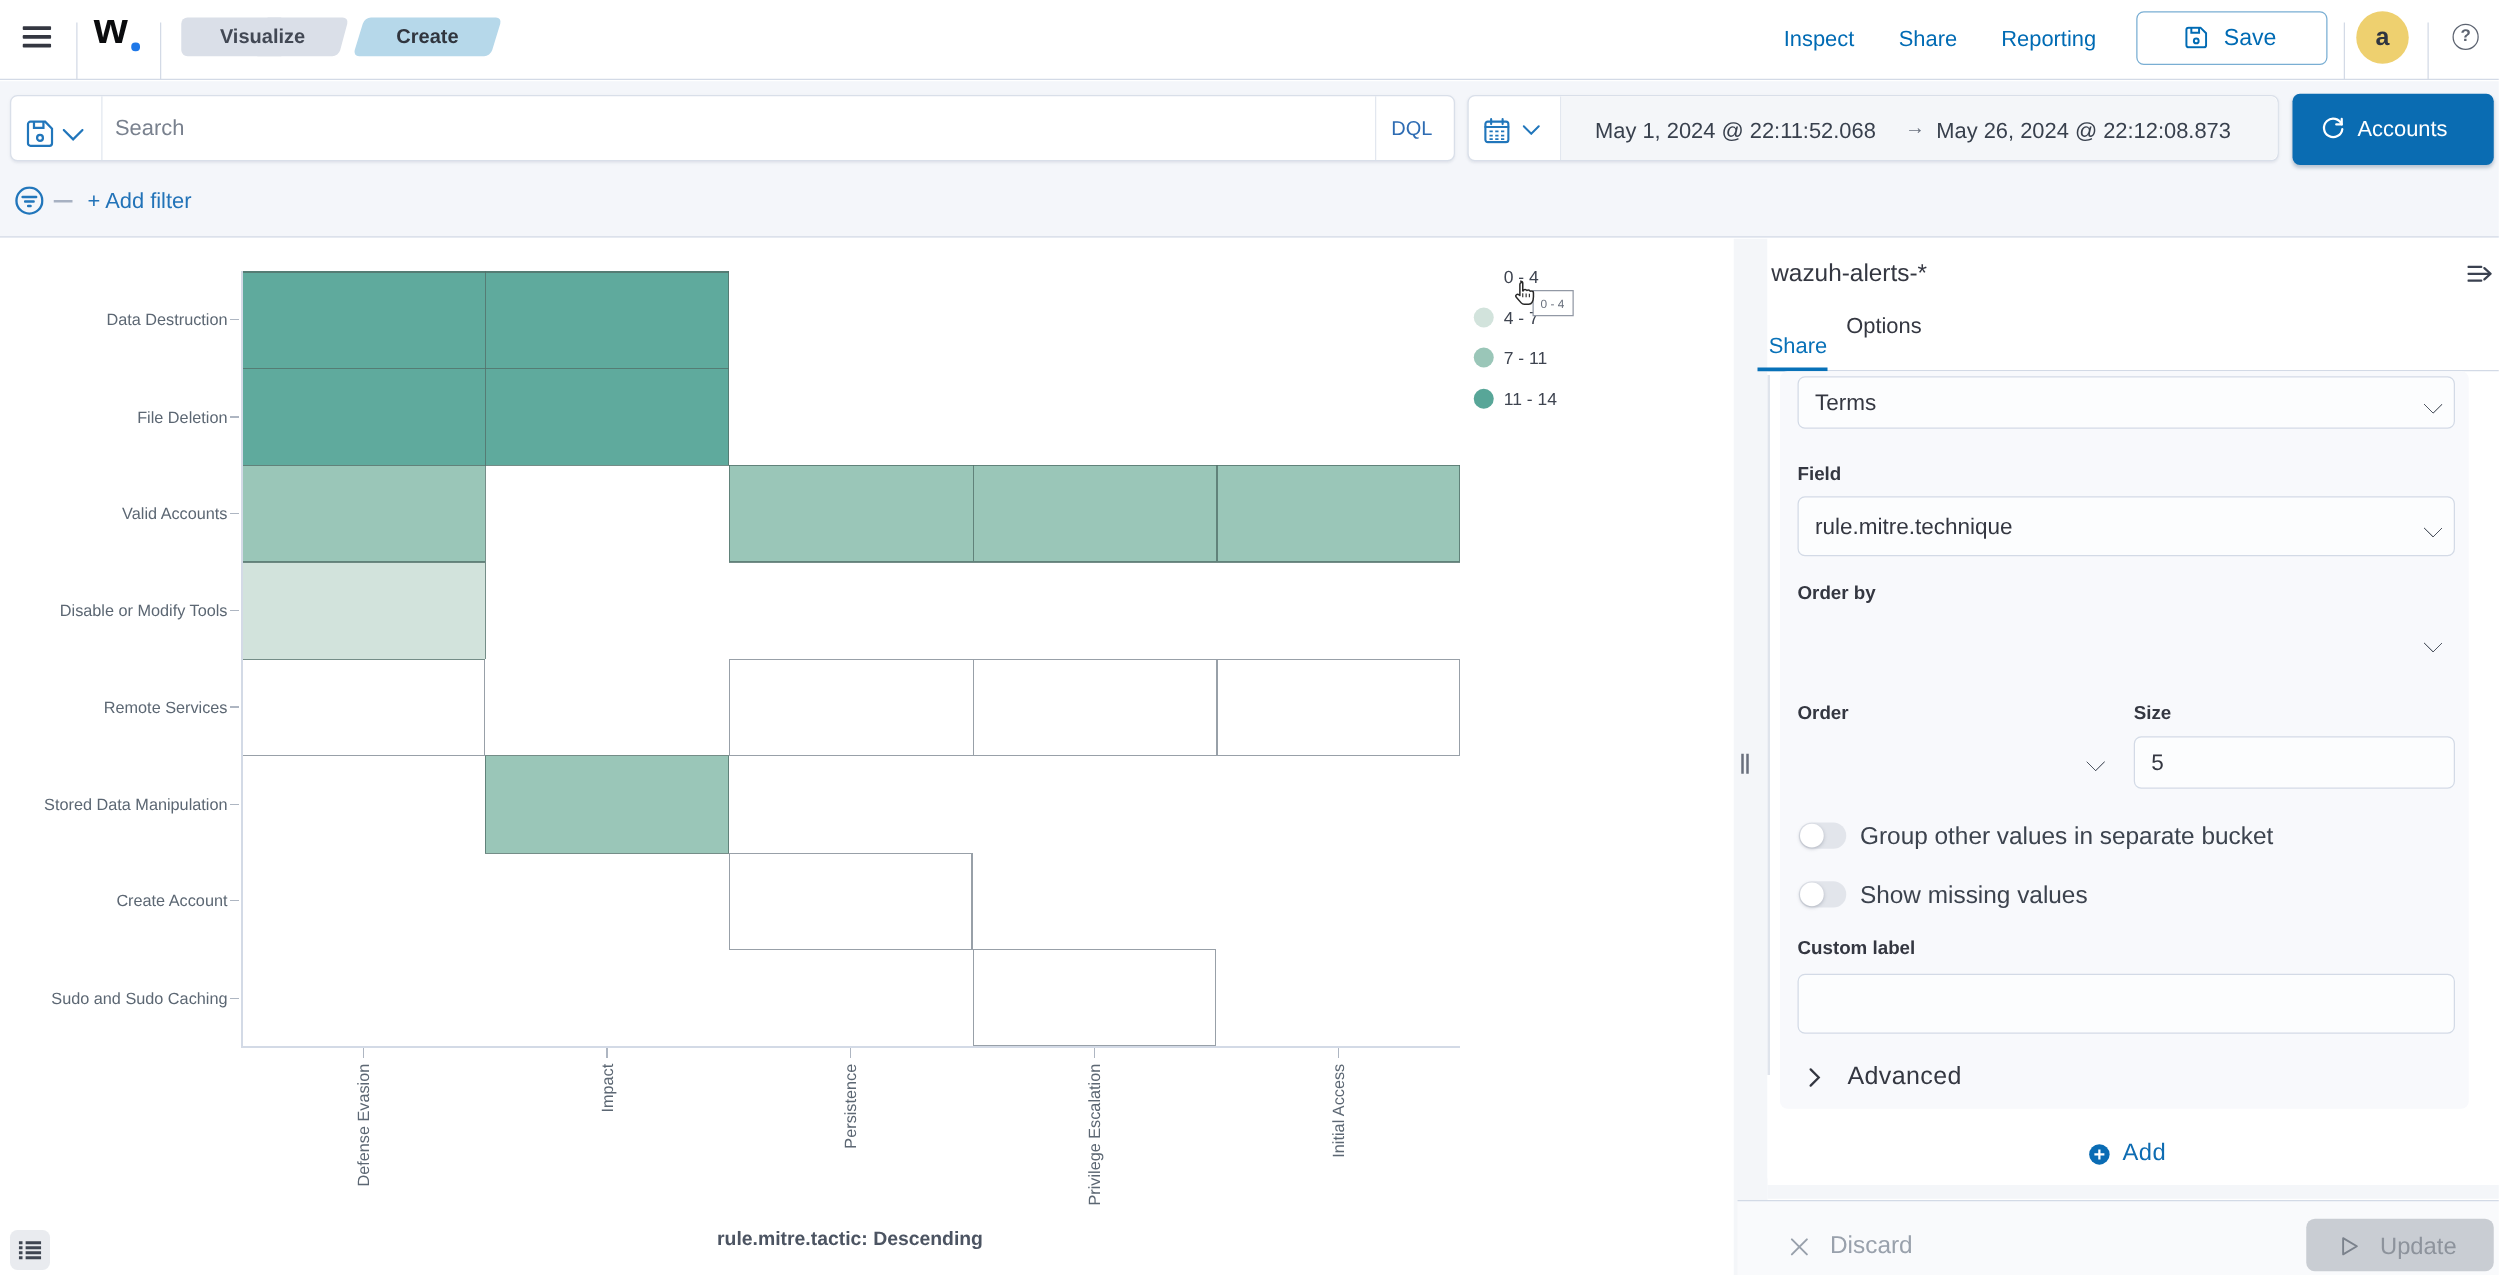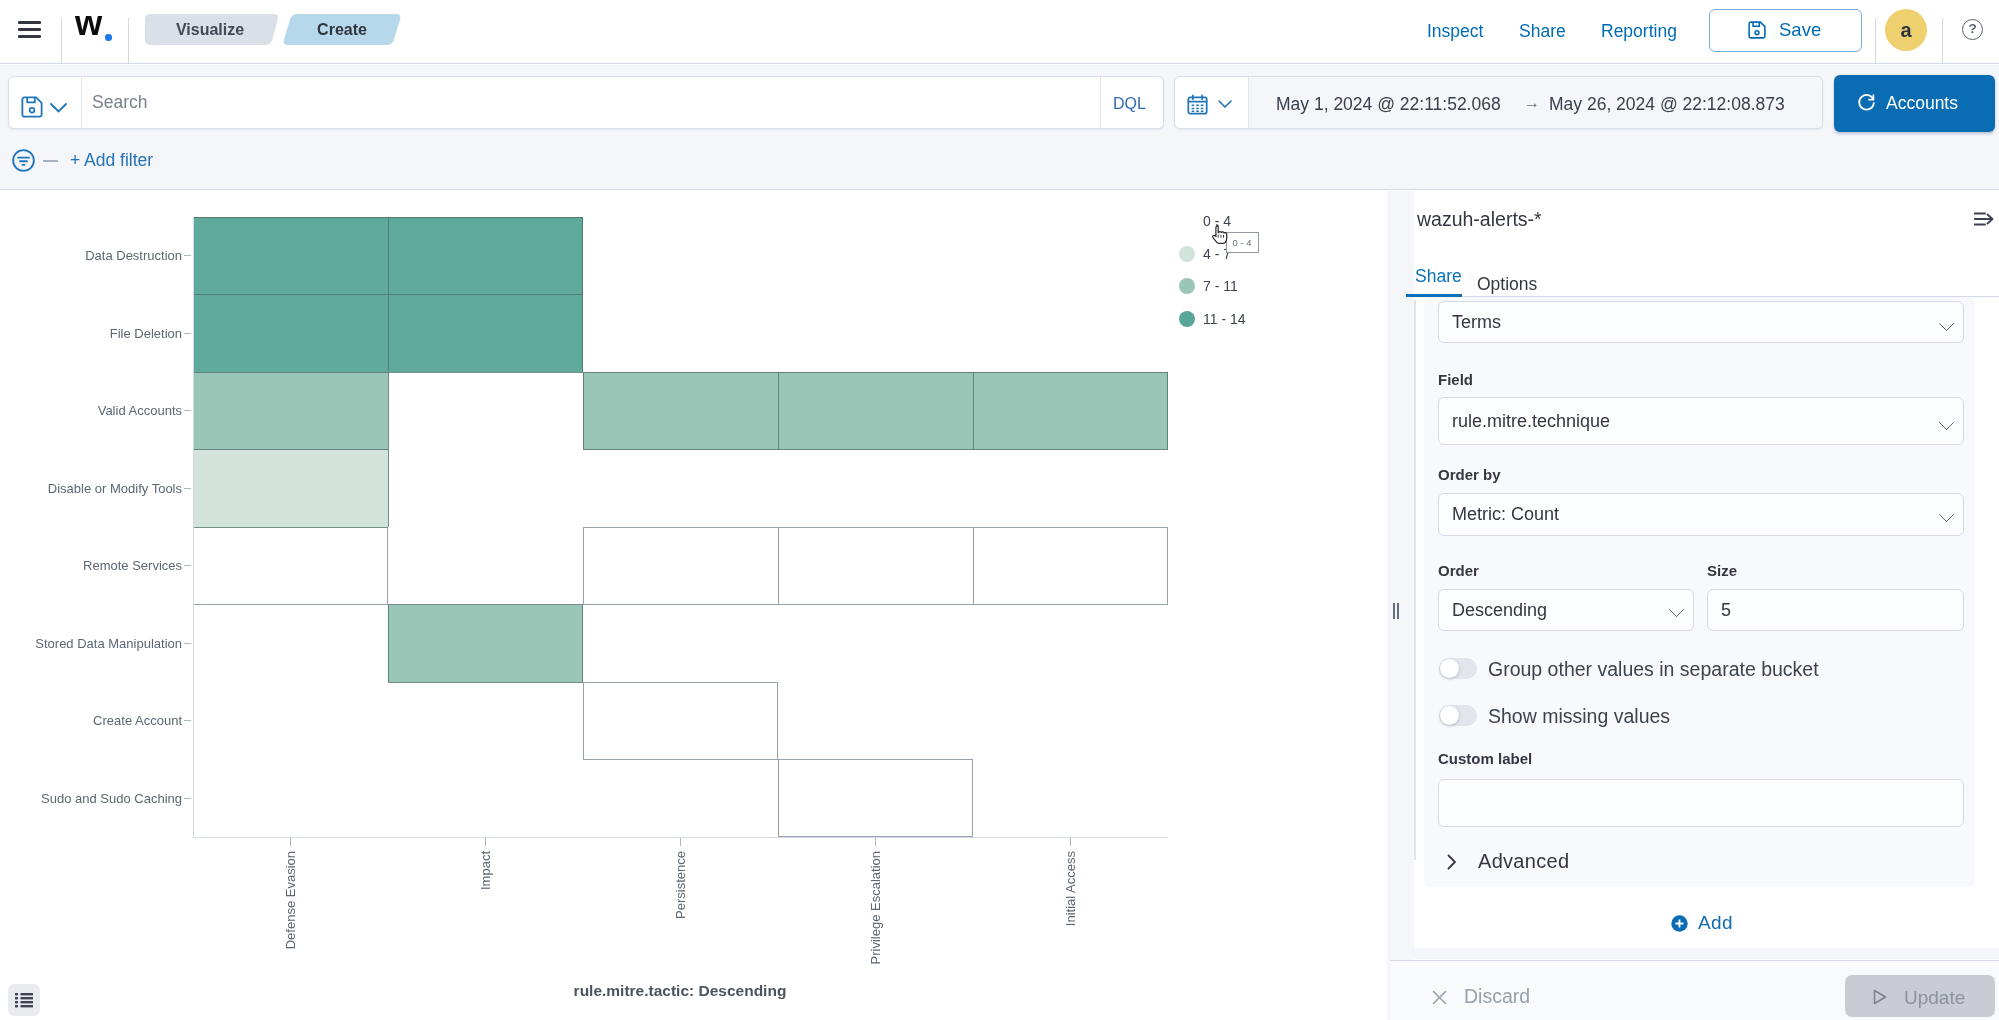--- a/index.html
+++ b/index.html
@@ -235,35 +235,33 @@
   <div class="abs" style="left:10px;top:412px;width:2px;height:16px;background:#69707d"></div>
 </div>
 <div class="abs" style="left:1414px;top:948px;width:585px;height:11px;background:#f4f6f9"></div>
 <div id="sidebar">
 <div class="abs" style="left:0;top:109px;width:2px;height:560px;background:#dfe4ec"></div>
   <div class="abs" style="left:3px;top:17px;font-size:19.5px;font-weight:400;color:#343741">wazuh-alerts-*</div>
   <svg class="abs" style="left:560px;top:20px" width="21" height="16" viewBox="0 0 21 16" fill="none" stroke="#3a4150" stroke-width="1.8">
       <path d="M0.5 2.5 h10.5 M0.5 8 h16.5 M0.5 13.5 h10.5 M13.5 3.5 L18.5 8 L13.5 12.5" stroke-linecap="round" stroke-linejoin="round"></path>
     </svg>
   <div class="abs" style="left:1px;top:75px;font-size:17.5px;color:#0871b8">Share</div>
-  <div class="abs" style="left:63px;top:83px;font-size:17.5px;color:#343741">Options</div>
+  <div class="abs" style="left:63px;top:59px;font-size:17.5px;color:#343741">Options</div>
   <div class="abs" style="left:0;top:105px;width:585px;height:1px;background:#d3dae6"></div>
   <div class="abs" style="left:-8px;top:103px;width:56px;height:3px;background:#0871b8"></div>
   <div id="innersec"></div>
   <div class="sel" style="top:110px;height:42px">Terms</div>
   <div class="chev" style="left:527px;top:127px"></div>
   <div class="flabel" style="left:24px;top:180px">Field</div>
   <div class="sel" style="top:206px;height:48px">rule.mitre.technique</div>
   <div class="chev" style="left:527px;top:226px"></div>
   <div class="flabel" style="left:24px;top:275px">Order by</div>
-  <div class="sel" style="top:302px">Metric: Count</div>
   <div class="chev" style="left:527px;top:318px"></div>
   <div class="flabel" style="left:24px;top:371px">Order</div>
   <div class="flabel" style="left:293px;top:371px">Size</div>
-  <div class="sel" style="top:398px;width:256px;height:42px">Descending</div>
   <div class="chev" style="left:257px;top:413px"></div>
   <div class="sel" style="left:293px;top:398px;width:257px;height:42px">5</div>
   <div class="toggle" style="top:467px"></div>
   <div class="tlabel" style="top:467px">Group other values in separate bucket</div>
   <div class="toggle" style="top:514px"></div>
   <div class="tlabel" style="top:514px">Show missing values</div>
   <div class="flabel" style="left:24px;top:559px">Custom label</div>
   <div class="sel" style="top:588px;height:48px"></div>
   <svg class="abs" style="left:33px;top:663px" width="10" height="16" viewBox="0 0 10 16" fill="none" stroke="#343741" stroke-width="1.8">
       <path d="M1.5 1.5 L8 8 L1.5 14.5" stroke-linecap="round"></path>

